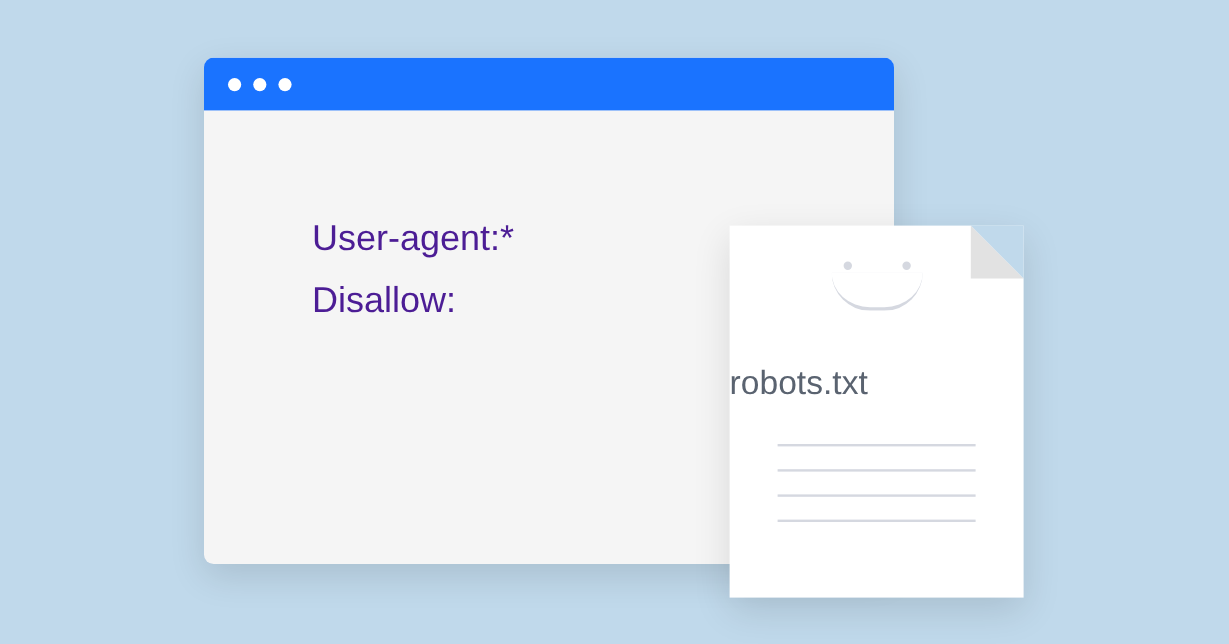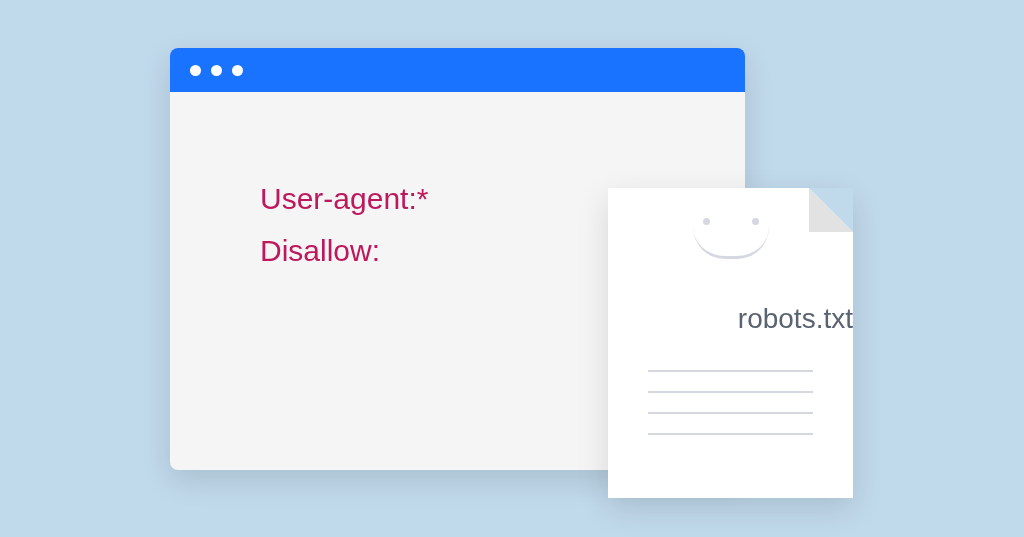--- a/index.html
+++ b/index.html
@@ -37,21 +37,21 @@
     background: #ffffff;
   }
   .browser-content {
     padding: 90px 40px 40px 90px;
     display: flex;
     flex-direction: column;
     gap: 18px;
   }
   .content-line {
     font-size: 30px;
-    color: #be185d;
+    color: #4c1d95;
     font-weight: 400;
   }
   .file-card {
     position: absolute;
     left: 608px;
     top: 188px;
     width: 245px;
     height: 310px;
     background: #ffffff;
     box-shadow: 0 10px 30px rgba(0,0,0,0.12);
@@ -104,21 +104,21 @@
     border-top: none;
     border-left: none;
     border-right: none;
     border-radius: 0 0 50px 50px;
   }
   .file-label {
     position: absolute;
     top: 115px;
     left: 0;
     width: 100%;
-    text-align: right;
+    text-align: left;
     font-size: 28px;
     color: #5a6370;
   }
   .file-lines {
     position: absolute;
     top: 182px;
     left: 40px;
     right: 40px;
     display: flex;
     flex-direction: column;

